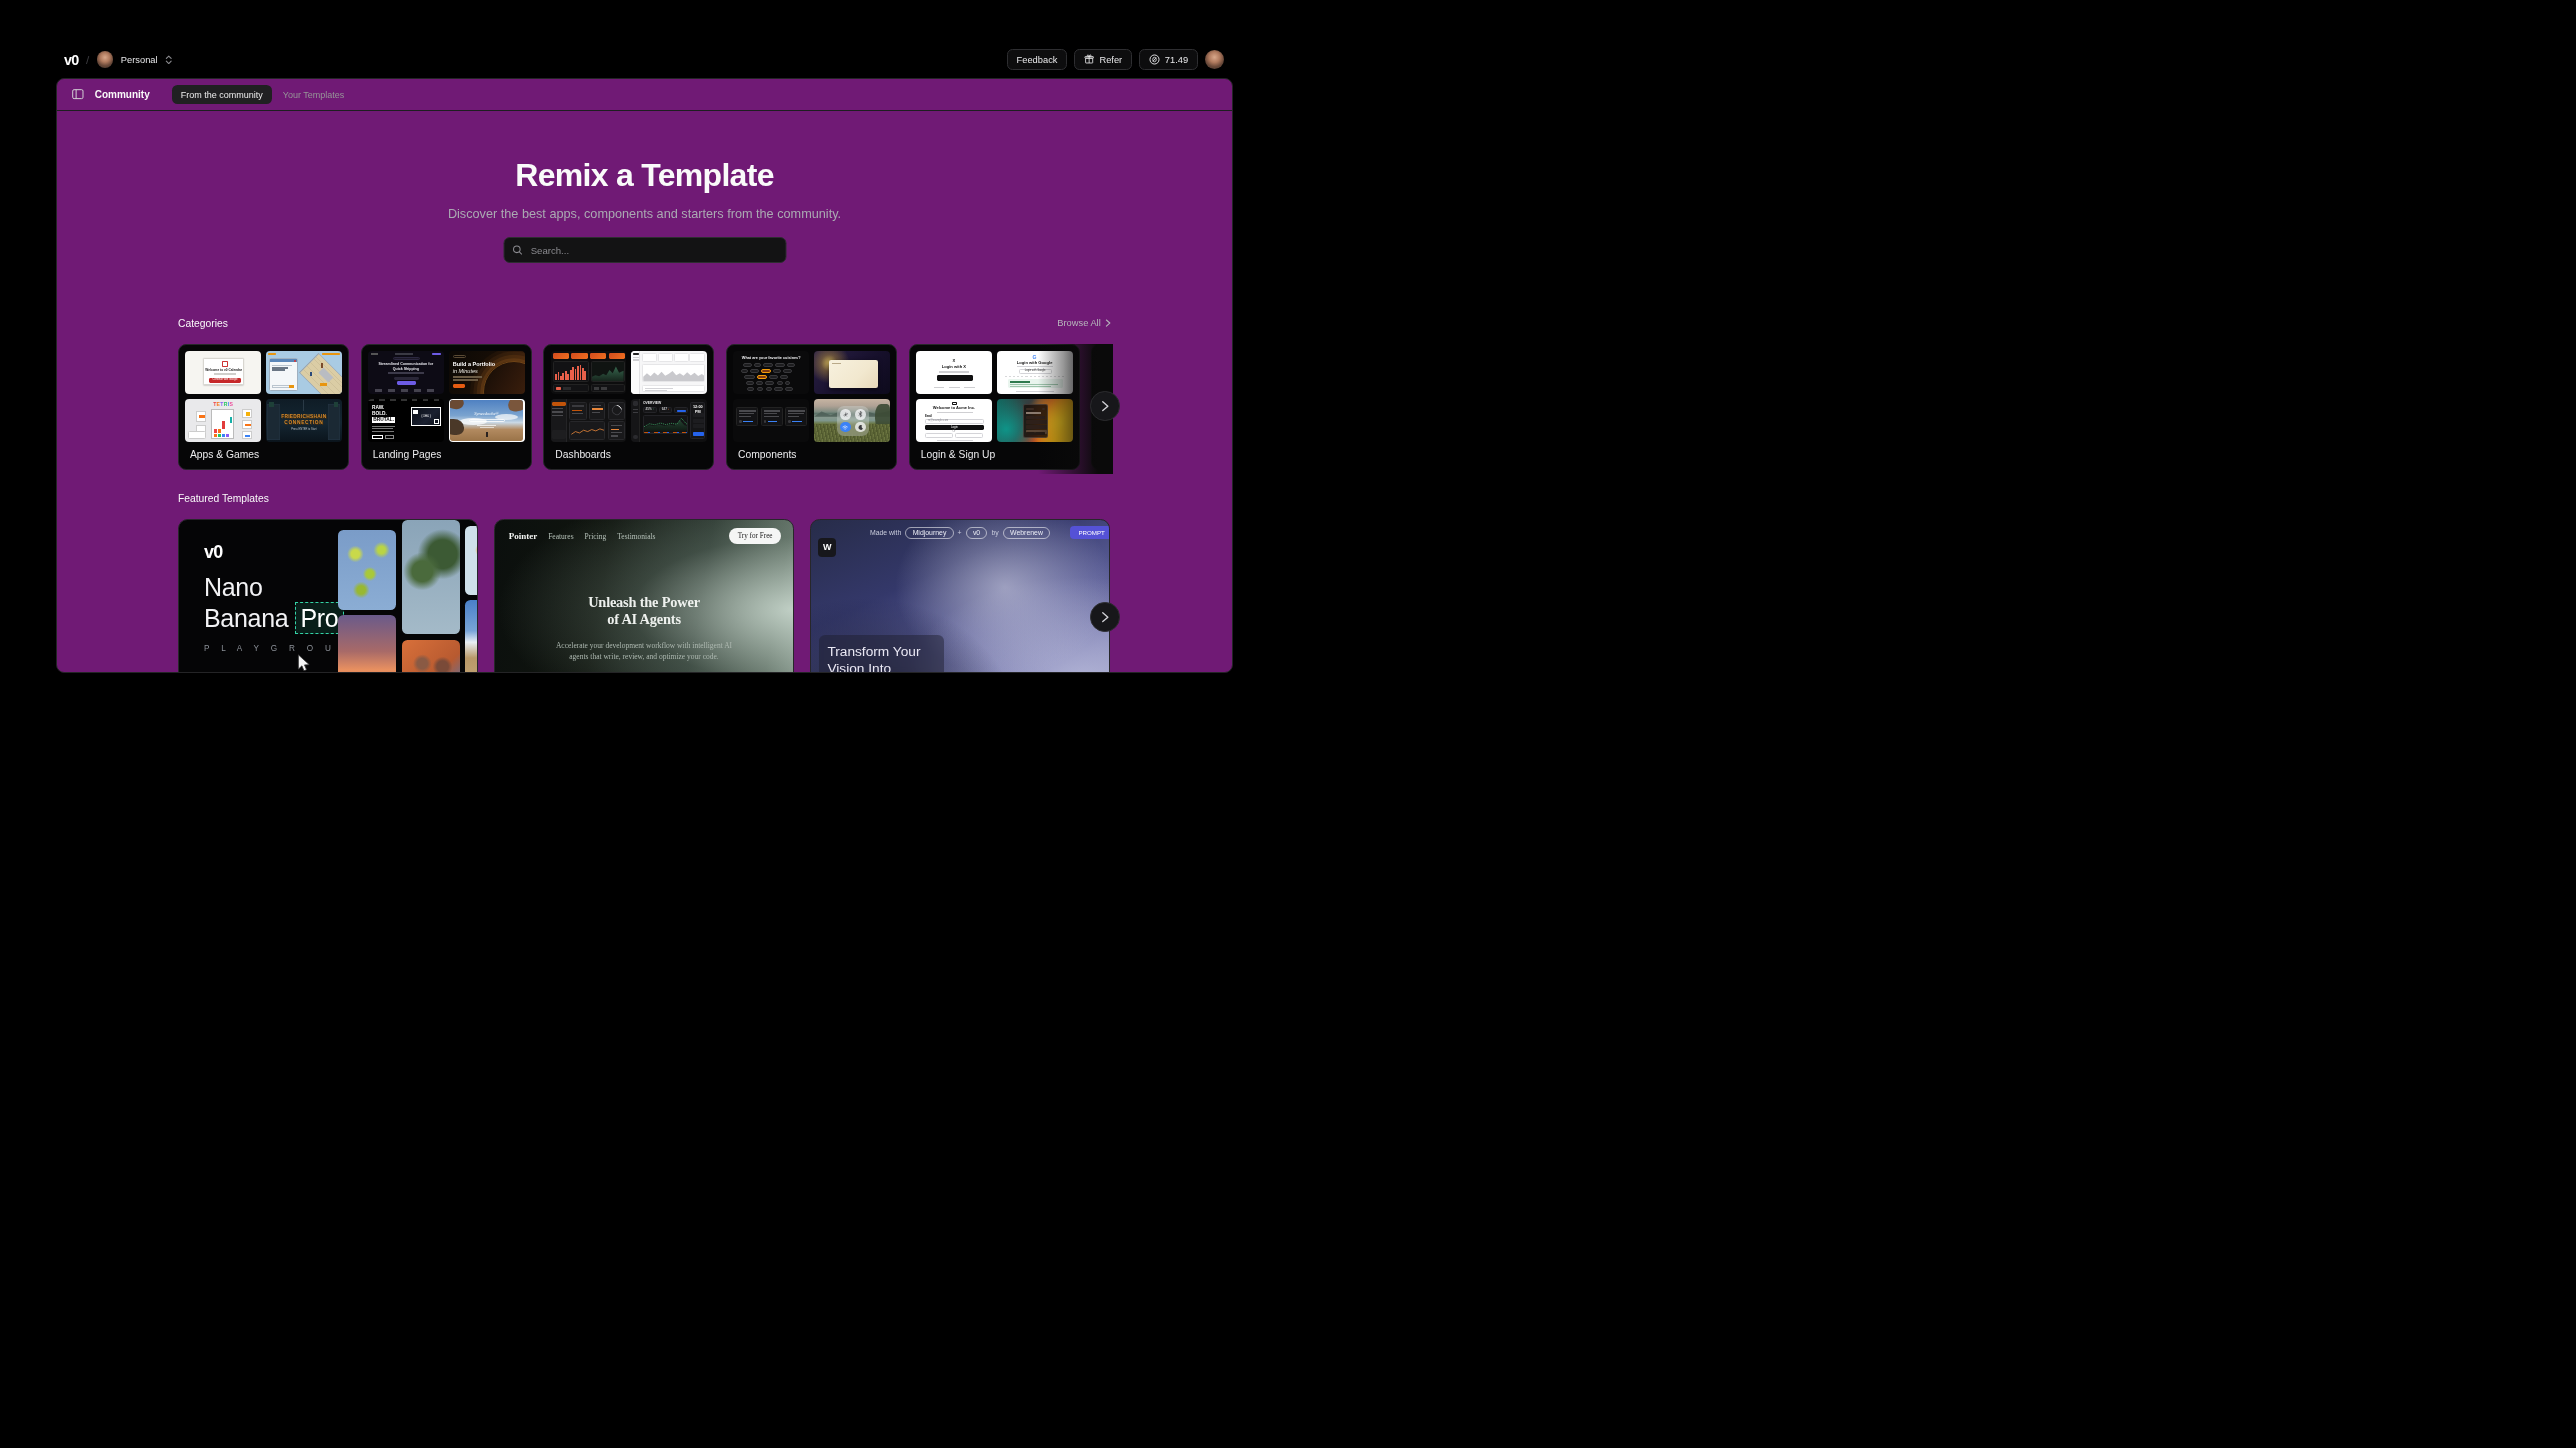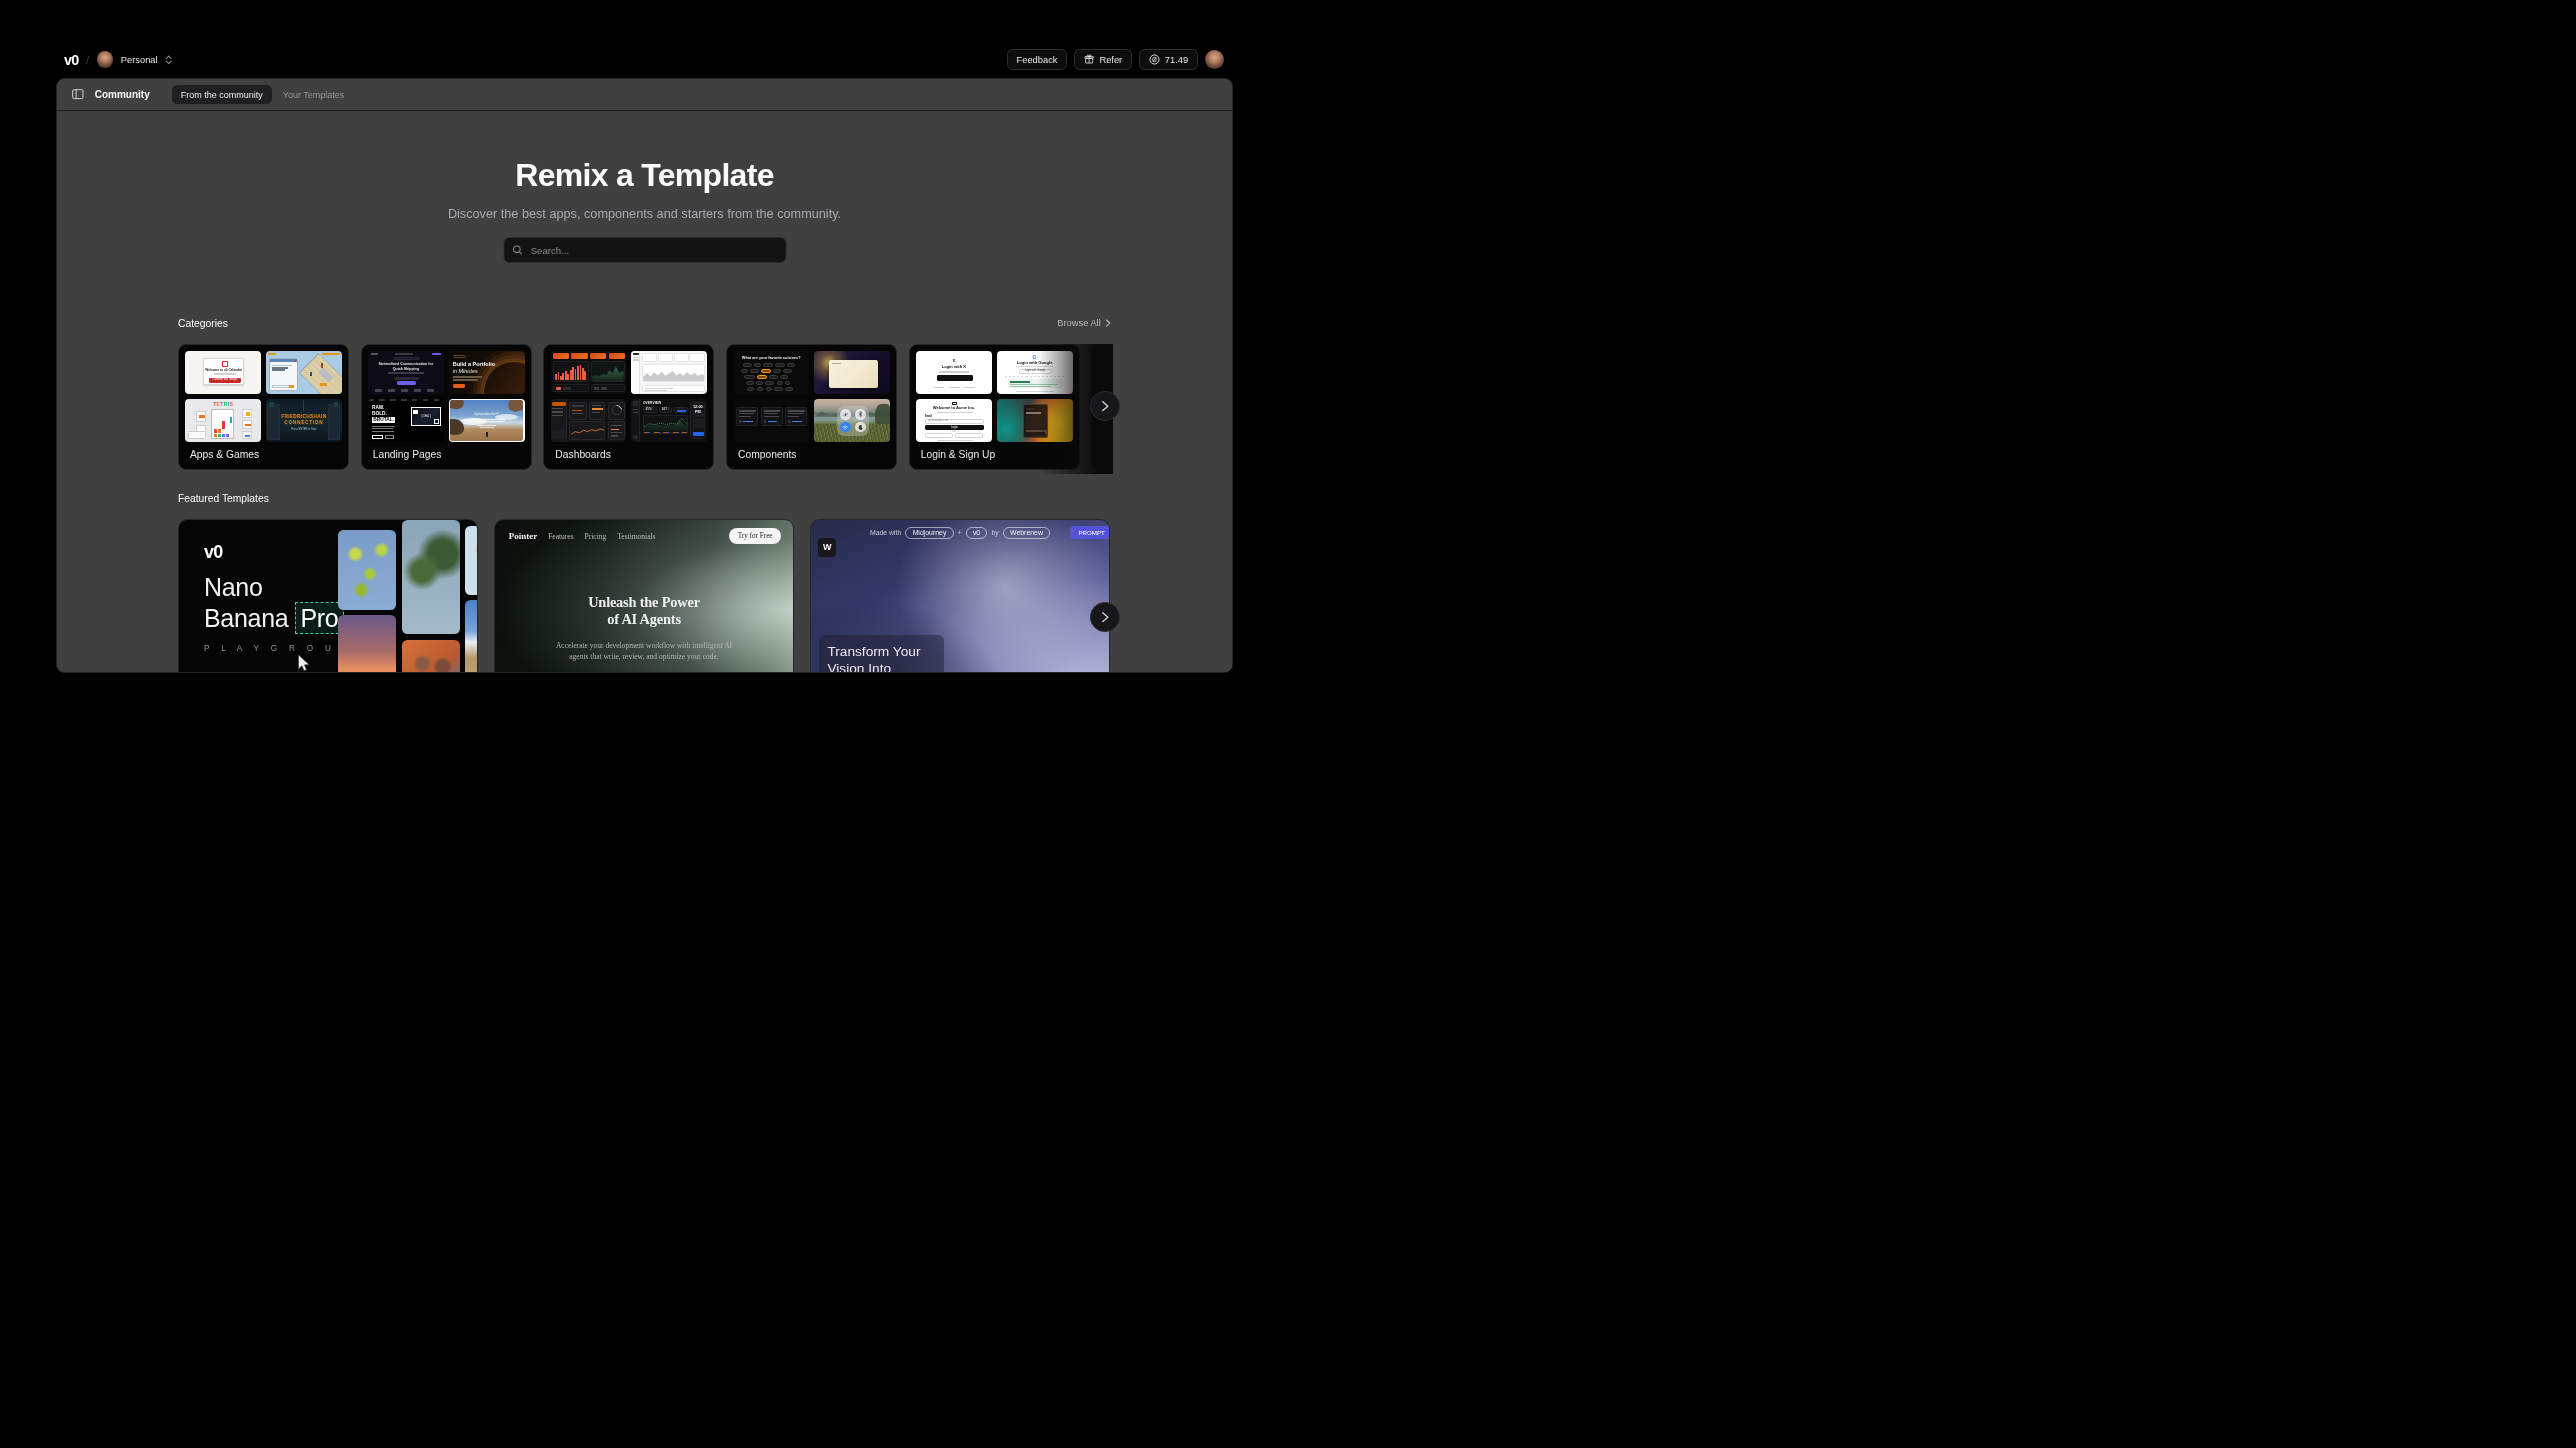--- a/index.html
+++ b/index.html
@@ -16,21 +16,21 @@
   .avatar{border-radius:50%;background:radial-gradient(circle at 50% 38%,#d9a88b 0%,#b07a5e 35%,#6b4a3a 62%,#3a2d27 100%);}
   .av24{width:16.5px;height:16.5px;}
   .av28{width:19px;height:19px;}
   .tb-name{color:#e6e6e8;font-size:9.3px;}
   .tb-right{display:flex;align-items:center;gap:6.9px;}
   .tb-btn{display:flex;align-items:center;gap:4.8px;height:21px;padding:0 9px;border:0.7px solid #2e2e31;
           border-radius:5.5px;background:#0d0d0e;color:#e8e8ea;font-size:9.3px;cursor:pointer;}
   .icon{display:inline-flex;align-items:center;justify-content:center;}
 
   
-  #panel{position:absolute;left:56px;top:78px;width:1177px;height:595px;background:#404040;
+  #panel{position:absolute;left:56px;top:78px;width:1177px;height:595px;background:#701a75;
          border:0.7px solid #242426;border-radius:8.2px;overflow:hidden;}
   #panel-header{position:absolute;left:0;right:0;top:0;height:32px;border-bottom:0.7px solid #1e1e20;
                 display:flex;align-items:center;padding:0 15px;gap:11px;}
   .ph-title{color:#fafafa;font-size:10px;font-weight:600;}
   .tabs{display:flex;align-items:center;gap:4.1px;margin-left:11px;}
   .tab-active{background:#202022;color:#ededed;font-size:9px;padding:4.8px 9px;border-radius:5.5px;cursor:pointer;}
   .tab-inactive{color:#969698;font-size:9px;padding:4.8px 6.9px;cursor:pointer;text-align:center;}
 
   
   #hero-title{position:absolute;top:77px;left:0;width:100%;text-align:center;color:#fafafa;

